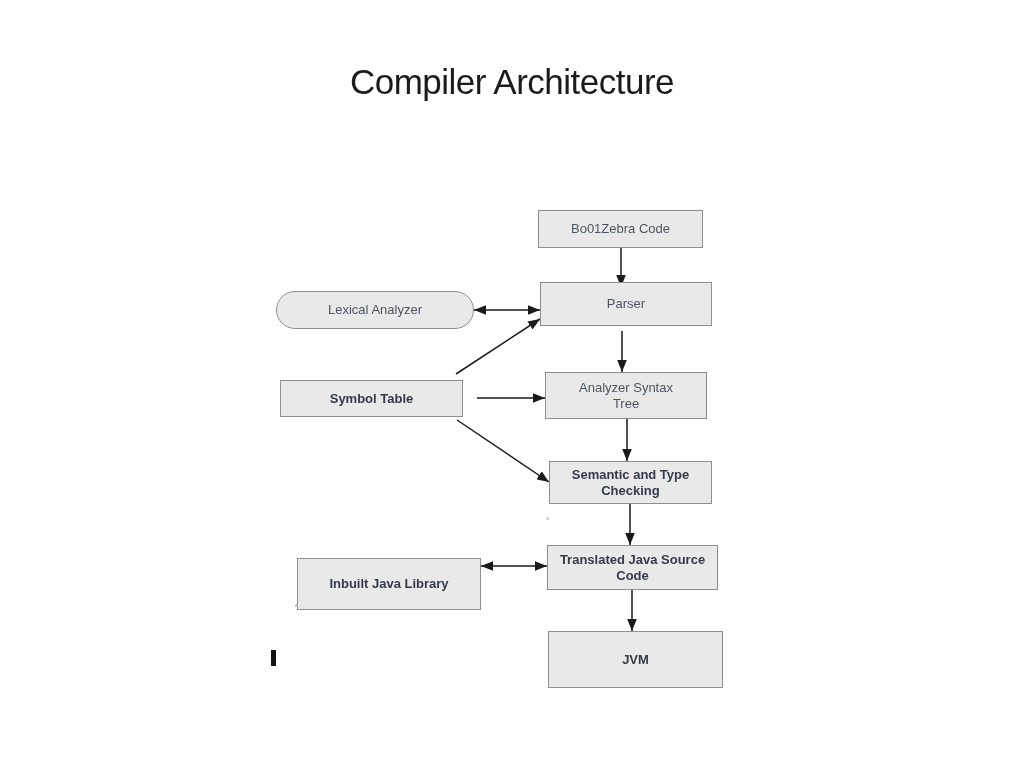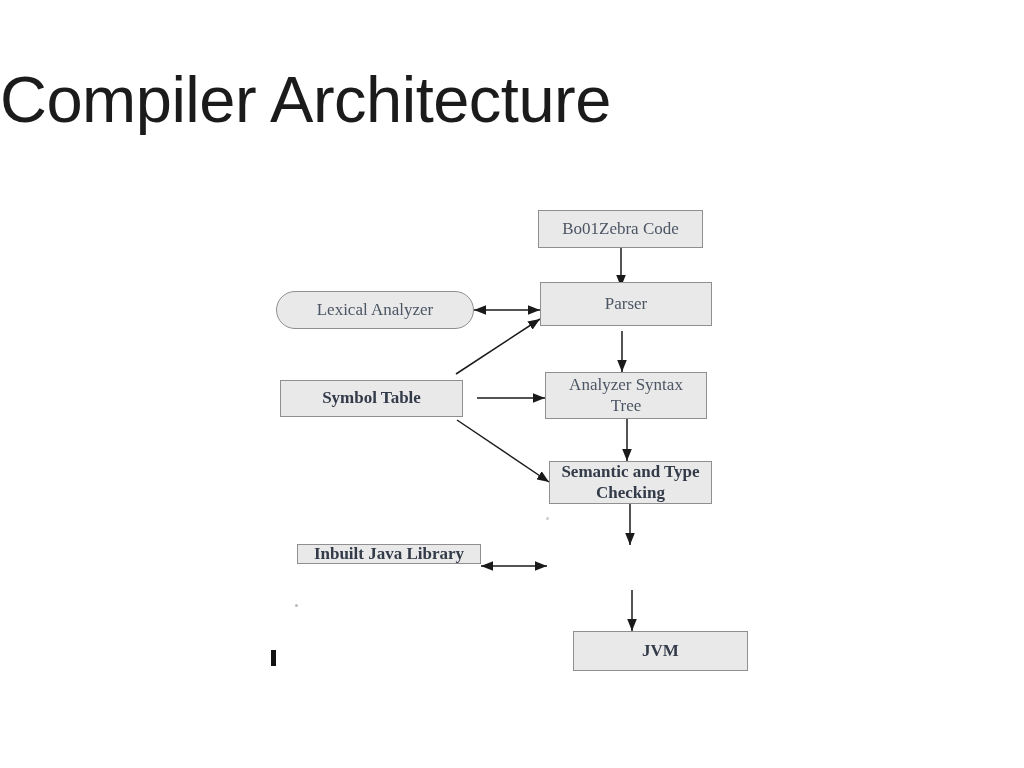--- a/index.html
+++ b/index.html
@@ -10,58 +10,59 @@
     background: #ffffff;
     overflow: hidden;
     font-family: "Liberation Sans", sans-serif;
   }
   .title {
     position: absolute;
     top: 62px;
     left: 0;
     width: 100%;
     margin: 0;
+    text-align: center;
     font-family: "Liberation Sans", sans-serif;
-    font-size: 65px;
+    font-size: 35px;
     font-weight: 400;
     letter-spacing: -0.5px;
     color: var(--title-text, #1b1b1b);
   }
   .diagram { position: absolute; inset: 0; }
   .edges { position: absolute; left: 0; top: 0; width: 1024px; height: 768px; pointer-events: none; }
   .edges line { stroke: var(--arrow, #1a1a1a); stroke-width: 1.5; }
   .edges marker path { fill: var(--arrow, #1a1a1a); }
   .node {
     position: absolute;
     box-sizing: border-box;
     background: var(--box-fill, #e9e9e9);
     border: 1.5px solid var(--box-border, #8f8f8f);
     display: flex;
     align-items: center;
     justify-content: center;
     text-align: center;
   }
   .node-label {
-    font-family: Liberation Serif, serif;
-    font-size: 17px;
+    font-family: Liberation Sans, sans-serif;
+    font-size: 13px;
     line-height: 1.18;
     white-space: pre-line;
     color: var(--label-text, #4c5564);
   }
   .node-label.bold { font-weight: 700; color: var(--label-text-bold, #333b49); }
   
   .n-bo01zebra   { left: 538px; top: 210px; width: 165px; height: 38px; }
   .n-parser      { left: 540px; top: 282px; width: 172px; height: 44px; }
   .n-lexical     { left: 276px; top: 291px; width: 198px; height: 38px; border-radius: 19px; }
   .n-ast         { left: 545px; top: 372px; width: 162px; height: 47px; }
   .n-symbol      { left: 280px; top: 380px; width: 183px; height: 37px; }
   .n-semantic    { left: 549px; top: 461px; width: 163px; height: 43px; }
-  .n-inbuilt     { left: 297px; top: 544px; width: 184px; height: 20px; }
+  .n-inbuilt     { left: 297px; top: 558px; width: 184px; height: 52px; }
   .n-translated  { left: 547px; top: 545px; width: 171px; height: 45px; }
-  .n-jvm         { left: 573px; top: 631px; width: 175px; height: 40px; text-align: center; }
+  .n-jvm         { left: 548px; top: 631px; width: 175px; height: 57px; text-align: center; }
   
   .mark { position: absolute; }
   .mark-bar   { left: 271px; top: 650px; width: 5px; height: 16px; background: #121212; }
   .mark-dot-1 { left: 295px; top: 604px; width: 3px; height: 3px; background: #b9b9b9; border-radius: 50%; }
   .mark-dot-2 { left: 546px; top: 517px; width: 3px; height: 3px; background: #cccccc; border-radius: 50%; }
 </style>
 </head>
 <body>
 
 <div class="slide">
@@ -111,20 +112,24 @@
 
     <div class="node n-semantic">
       <span class="node-label bold">Semantic and Type
 Checking</span>
     </div>
 
     <div class="node n-inbuilt">
       <span class="node-label bold">Inbuilt Java Library</span>
     </div>
 
+    <div class="node n-translated">
+      <span class="node-label bold">Translated Java Source
+Code</span>
+    </div>
 
     <div class="node n-jvm">
       <span class="node-label bold">JVM</span>
     </div>
 
     <div class="mark mark-bar"></div>
     <div class="mark mark-dot-1"></div>
     <div class="mark mark-dot-2"></div>
 
   </div>

